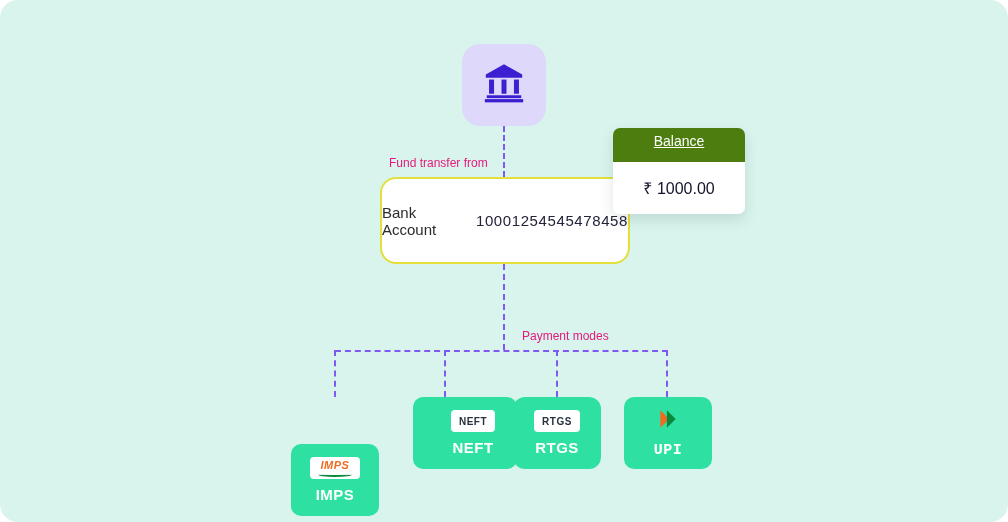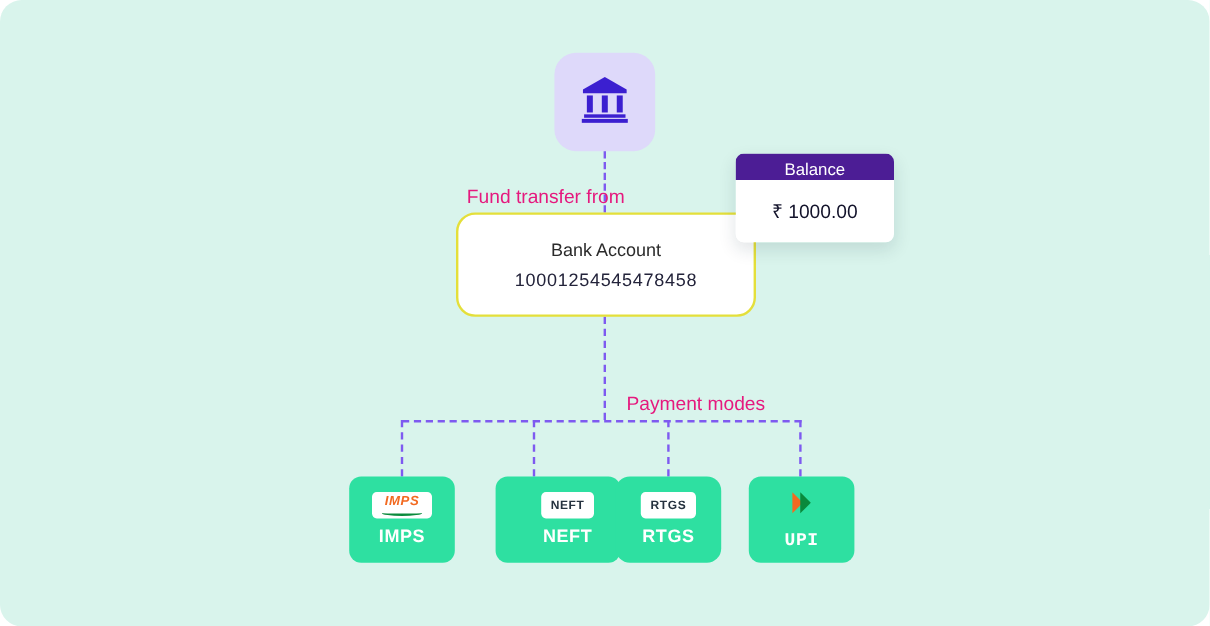--- a/index.html
+++ b/index.html
@@ -43,37 +43,37 @@
   }
   .h-line {
     position: absolute;
     height: 0;
     border-top: 2px dashed #7e5af0;
   }
 
   .pink-label {
     position: absolute;
     color: #e5197e;
-    font-size: 16px;
+    font-size: 12px;
     white-space: nowrap;
   }
 
   
   .account-box {
     position: absolute;
     left: 380px;
     top: 177px;
     width: 250px;
     height: 87px;
     background: #ffffff;
     border: 2px solid #e4df3a;
     border-radius: 16px;
     box-sizing: border-box;
     display: flex;
-    flex-direction: column;
+    flex-direction: row;
     align-items: center;
     justify-content: center;
     gap: 8px;
     z-index: 1;
   }
   .account-name {
     font-size: 15px;
     color: #2b2b2b;
   }
   .account-number {
@@ -87,26 +87,27 @@
     position: absolute;
     left: 613px;
     top: 128px;
     width: 132px;
     border-radius: 7px;
     box-shadow: 0 6px 14px rgba(20, 40, 60, 0.12);
     overflow: hidden;
     z-index: 2;
   }
   .balance-header {
-    background: #4c1d95;
+    background: #4d7c0f;
     color: #ffffff;
     font-size: 14px;
     text-align: center;
     line-height: 26px;
-    height: 22px;
+    height: 34px;
+    text-decoration: underline;
   }
   .balance-body {
     background: #ffffff;
     height: 52px;
     display: flex;
     align-items: center;
     justify-content: center;
     font-size: 16px;
     color: #13132b;
   }
@@ -202,21 +203,21 @@
 
   <div class="pink-label" style="left:522px; top:329px;">Payment modes</div>
 
   <div class="h-line" style="left:335px; top:350px; width:333px;"></div>
 
   <div class="v-line" style="left:334px; top:350px; height:47px;"></div>
   <div class="v-line" style="left:444px; top:350px; height:47px;"></div>
   <div class="v-line" style="left:556px; top:350px; height:47px;"></div>
   <div class="v-line" style="left:666px; top:350px; height:47px;"></div>
 
-  <div class="mode-tile" style="left:291px;">
+  <div class="mode-tile" style="left:291px;margin-top:47px;">
     <div class="pill">
       <span class="imps-text">IMPS</span>
       <span class="imps-swoosh"></span>
     </div>
     <div class="mode-label">IMPS</div>
   </div>
 
   <div class="mode-tile" style="left:413px;padding-left:16px;">
     <div class="pill">
       <span class="pill-text">NEFT</span>

